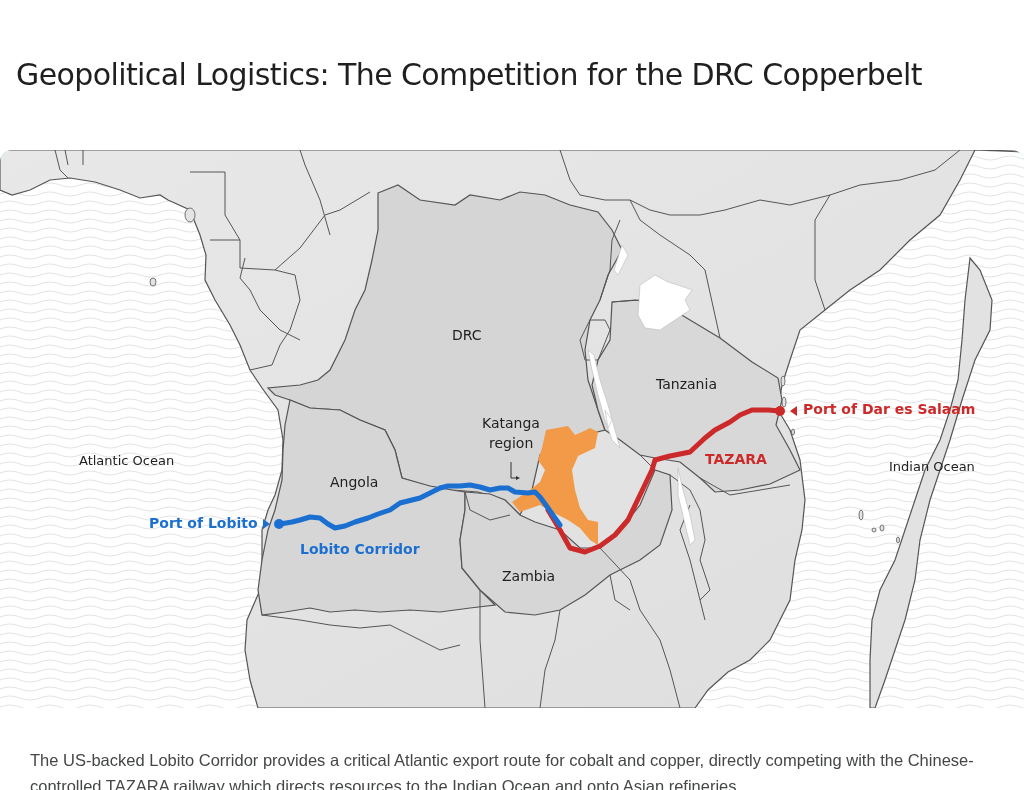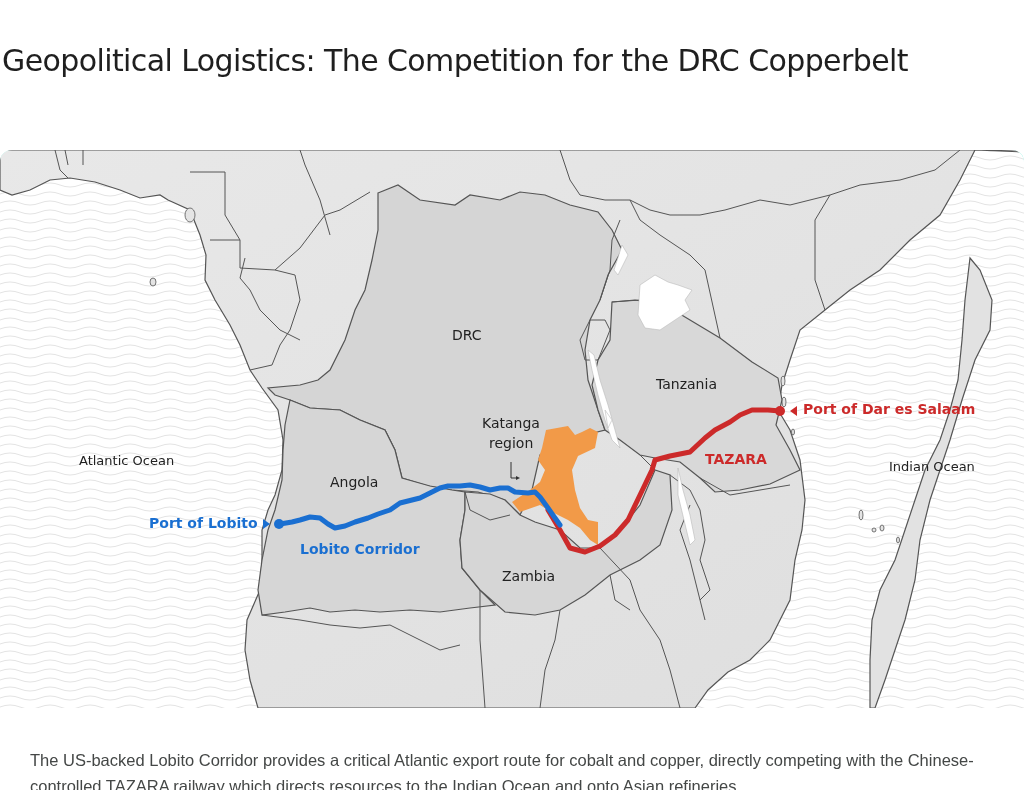--- a/index.html
+++ b/index.html
@@ -1,20 +1,20 @@
 <!DOCTYPE html>
 <html><head>
 <meta charset="utf-8">
 <style>
   html, body { margin: 0; padding: 0; background: #ffffff; }
   body { width: 1024px; height: 790px; overflow: hidden; position: relative; font-family: "Liberation Sans", sans-serif; }
   .title {
     position: absolute; left: 2px; top: 38px; width: 1000px;
     font-family: "DejaVu Sans", sans-serif; font-size: 30px; line-height: 46px;
-    color: #1f1f1f; font-weight: 400; letter-spacing: -0.6px; margin: 0;
+    color: #1f1f1f; font-weight: 400; letter-spacing: -0.6px; margin: 14px;
   }
   .map-wrap {
     position: absolute; left: 0; top: 150px; width: 1024px; height: 558px;
     border-radius: 12px 12px 0 0; overflow: hidden; background: #5eead4;
   }
   .map-wrap svg { display: block; }
   .caption {
     position: absolute; left: 14px; top: 731px; width: 1000px;
     font-family: "Liberation Sans", sans-serif; font-size: 16.5px; line-height: 26px;
     color: #444746; margin: 16px;

